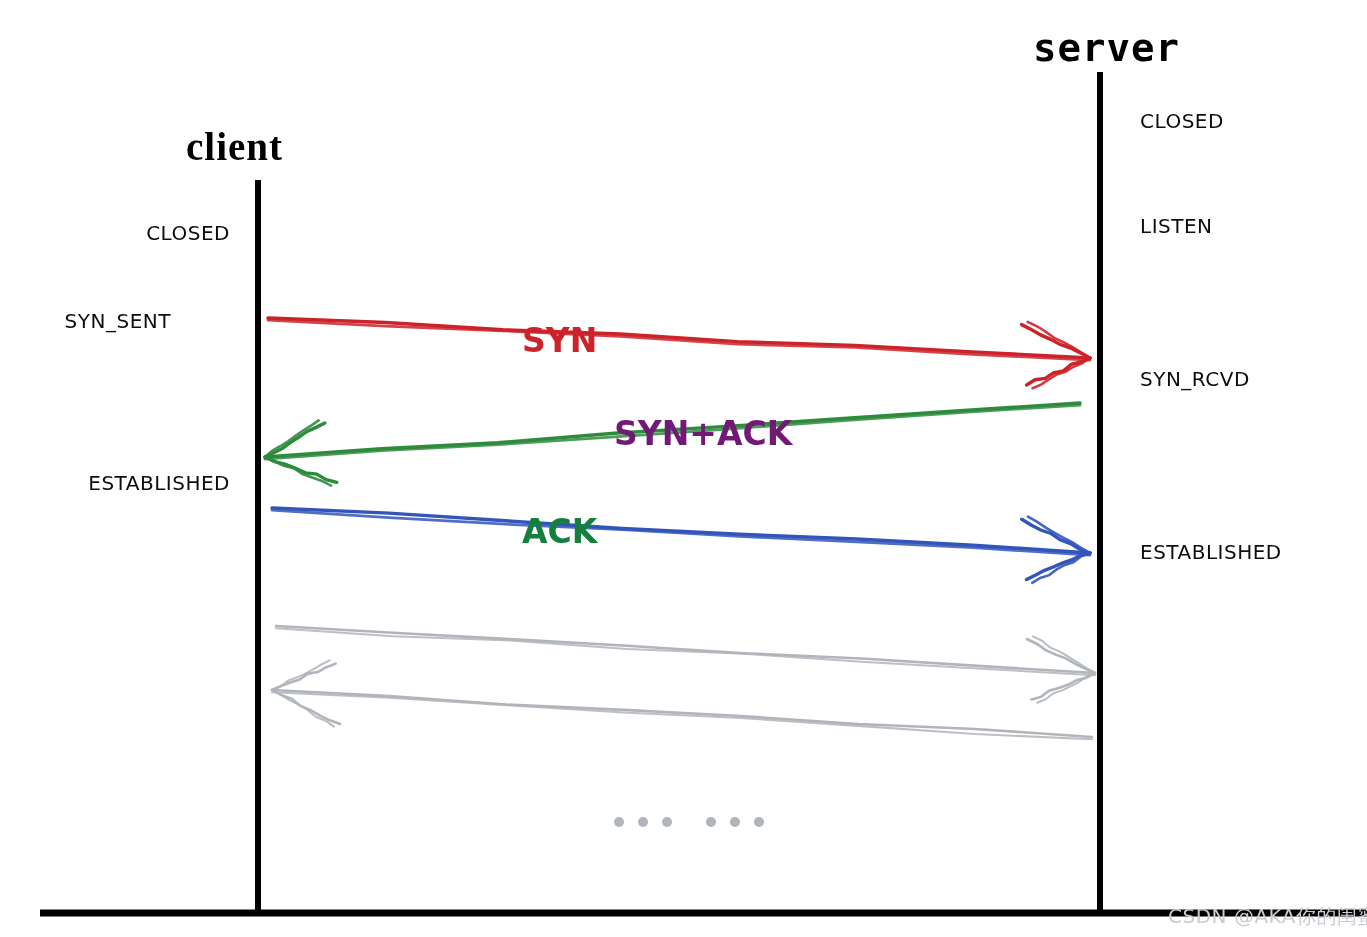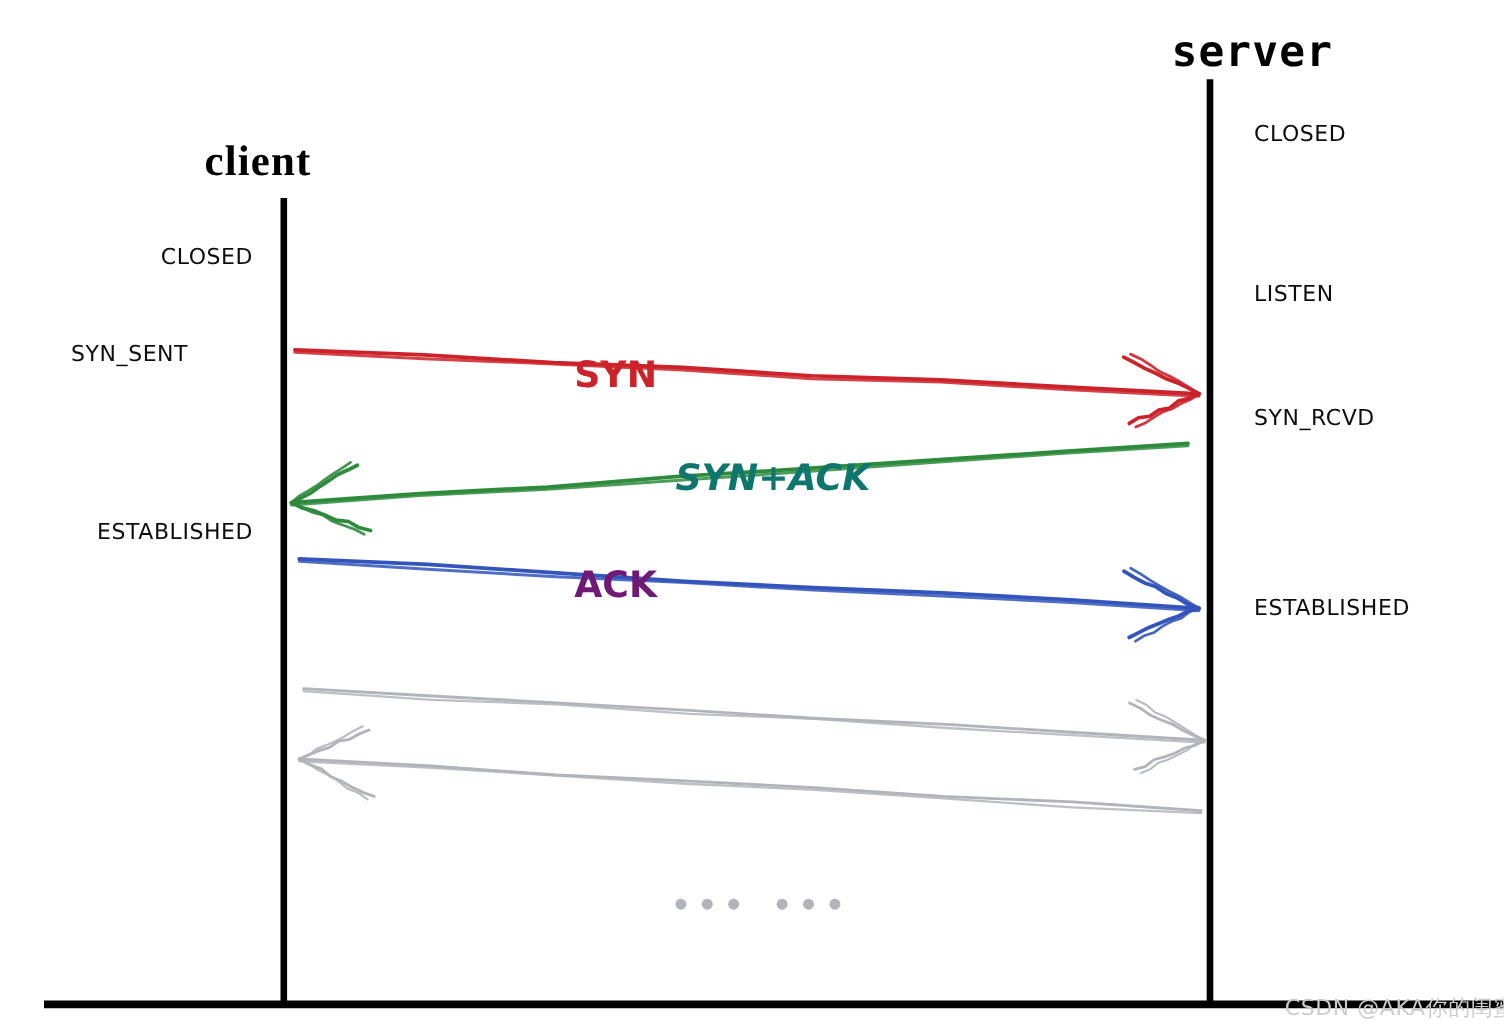--- a/index.html
+++ b/index.html
@@ -130,28 +130,28 @@
           <circle cx="759" cy="822" r="5" fill="#b0b5bb"></circle>
         </g>
       </g>
     <g id="baseline">
         <line x1="40" y1="913" x2="1367" y2="913" stroke="#000000" stroke-width="7" stroke-linecap="butt"></line>
       </g>
   </svg>
 
   <div id="text-layer">
       <div class="lbl actor-title" style="top: 127px; left: 186px; font-family: Liberation Serif, serif;">client</div>
-      <div class="lbl actor-title" style="top: 28px; left: 1033px; margin-left: 32px;">server</div>
+      <div class="lbl actor-title" style="top: 28px; left: 1033px;">server</div>
       <div class="lbl state-label state-left" style="top: 218px; right: 1137px;">CLOSED</div>
       <div class="lbl state-label state-left" style="top: 306px; right: 1196px;">SYN_SENT</div>
       <div class="lbl state-label state-left" style="top: 468px; right: 1137px;">ESTABLISHED</div>
       <div class="lbl state-label state-right" style="top: 106px; left: 1140px;">CLOSED</div>
-      <div class="lbl state-label state-right" style="top: 211px; left: 1140px; margin-top: 41px;">LISTEN</div>
+      <div class="lbl state-label state-right" style="top: 211px; left: 1140px;">LISTEN</div>
       <div class="lbl state-label state-right" style="top: 364px; left: 1140px;">SYN_RCVD</div>
       <div class="lbl state-label state-right" style="top: 537px; left: 1140px;">ESTABLISHED</div>
       <div class="lbl msg-label" style="top: 288px; left: 522px; color: rgb(204, 34, 41);">SYN</div>
-      <div class="lbl msg-label" style="top: 381px; left: 614px; color: #0f766e; font-style: italic;">SYN+ACK</div>
-      <div class="lbl msg-label" style="top: 479px; left: 522px; color: #701a75;">ACK</div>
+      <div class="lbl msg-label" style="top: 381px; left: 614px; color: #701a75;">SYN+ACK</div>
+      <div class="lbl msg-label" style="top: 479px; left: 522px; color: #15803d;">ACK</div>
     </div>
 
   <div class="watermark" style="left: 1168px; top: 903px; color: rgb(201, 204, 209);">CSDN @AKA你的闺蜜</div>
 
 </div>
 
 </body></html>

